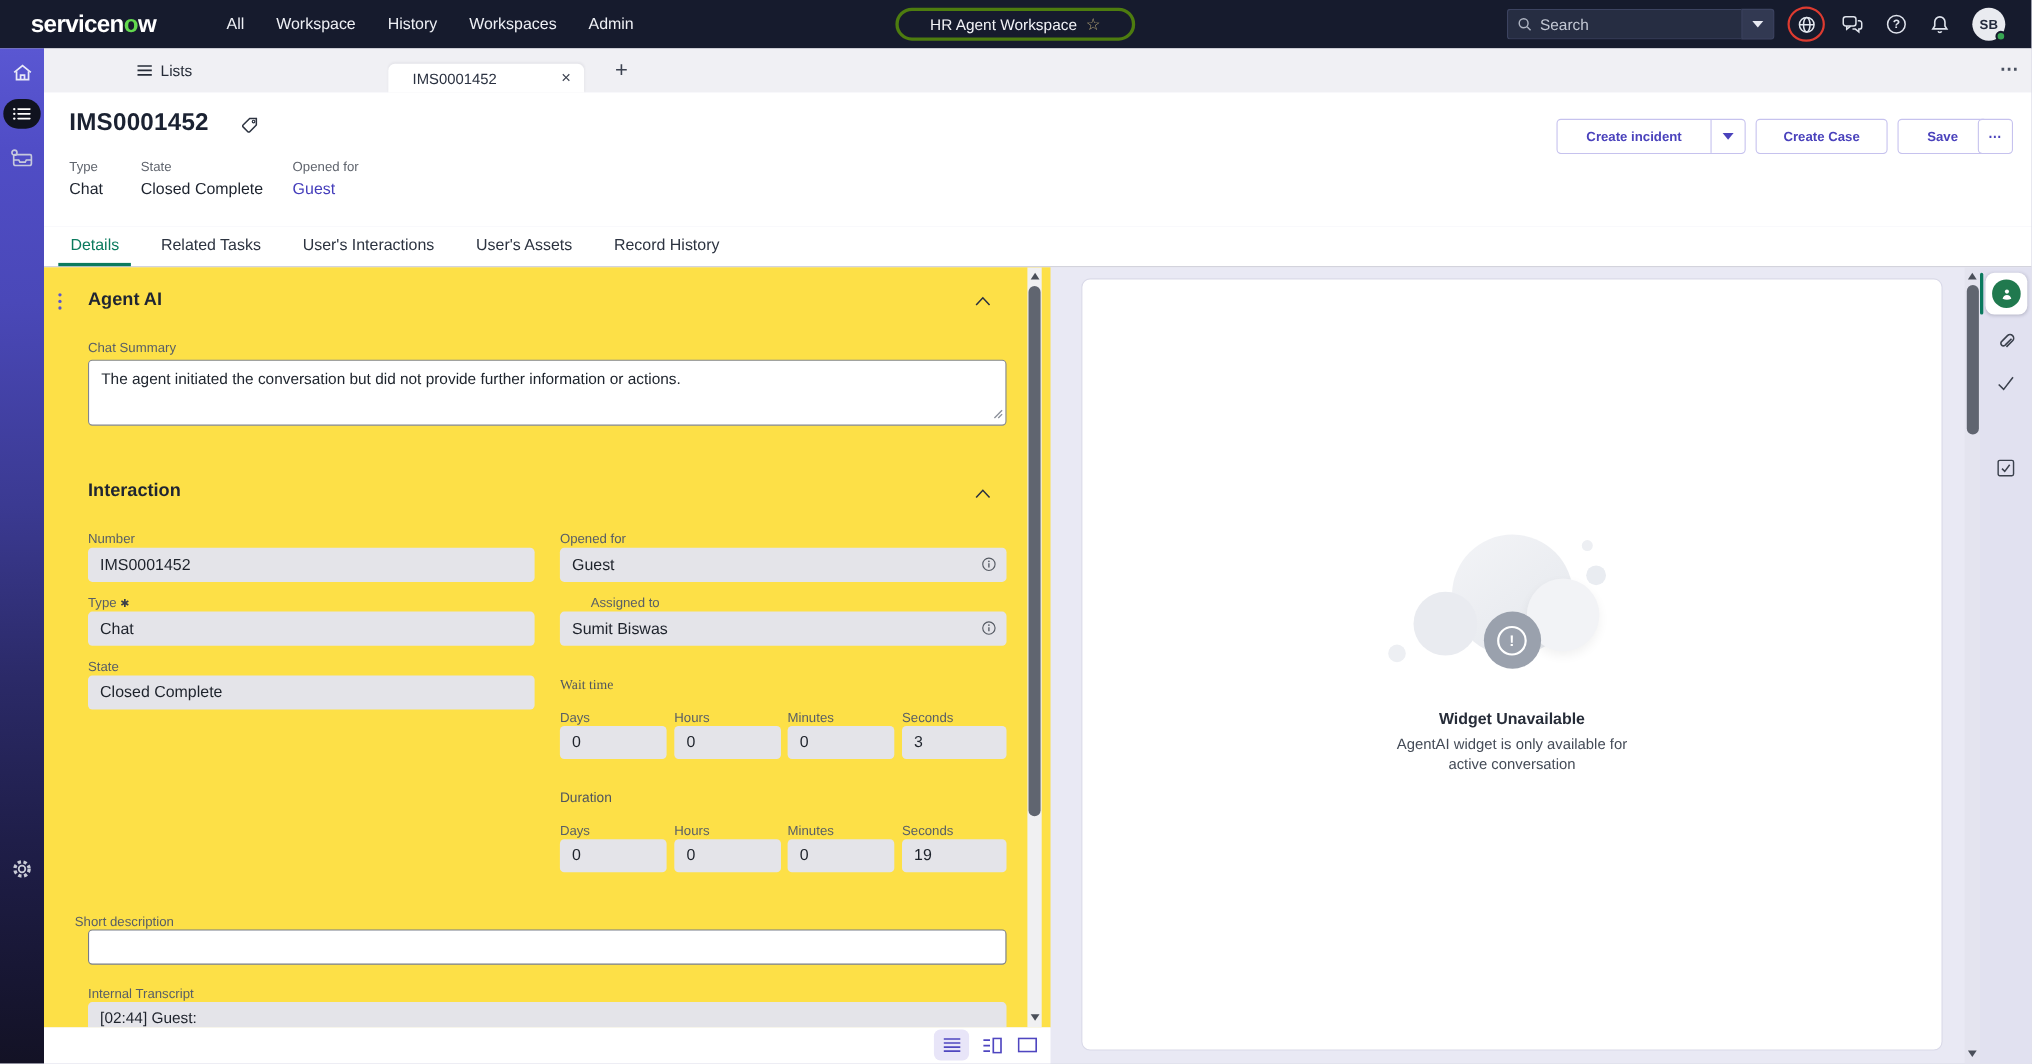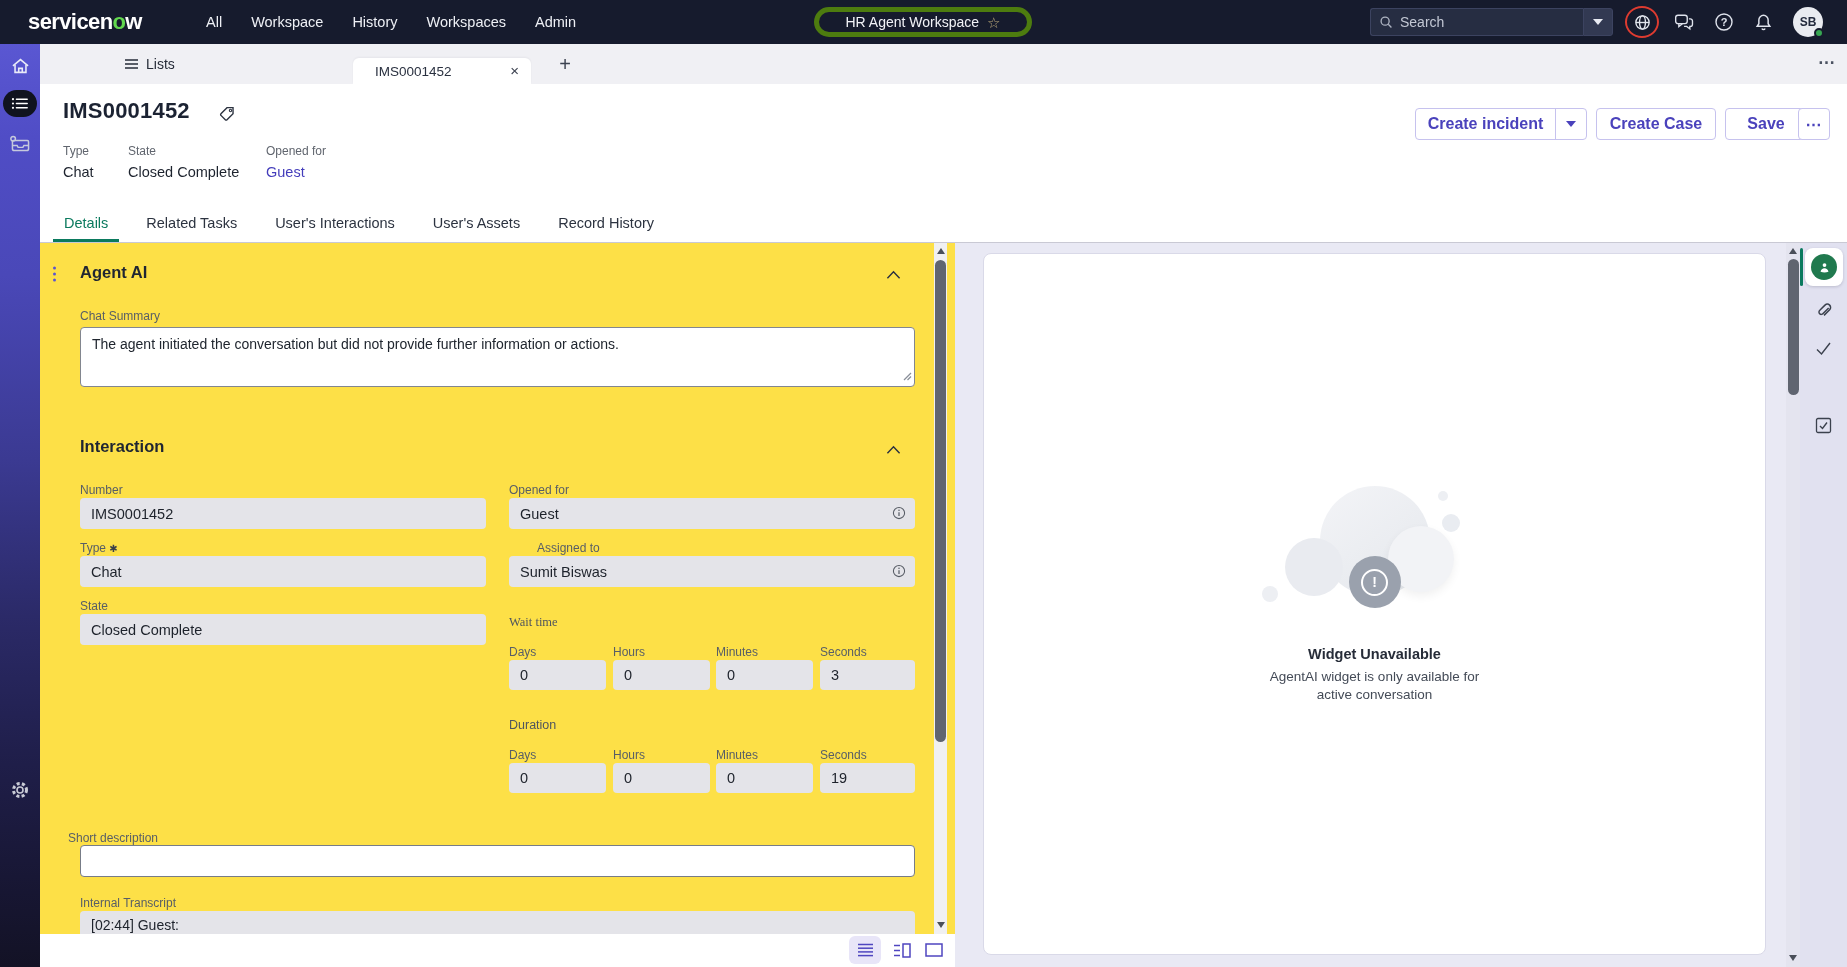--- a/index.html
+++ b/index.html
@@ -5,21 +5,21 @@
   * { margin:0; padding:0; box-sizing:border-box; font-family:"Liberation Sans", sans-serif; }
   html,body { background:#cfd0da; }
   #app { position:relative; width:1847px; height:967px; background:#e9e9f4; overflow:hidden; }
 
   
   #hdr { position:absolute; left:0; top:0; width:1847px; height:44px; background:#161b2d; }
   #logo { position:absolute; left:28px; top:9px; font-size:22px; font-weight:bold; color:#fff; letter-spacing:-0.6px; cursor:pointer; }
   #logo .green { color:#62d84e; }
   #hnav { position:absolute; left:206px; top:0; height:44px; display:flex; align-items:center; gap:29px; }
   #hnav .nav-item { color:#eef0f5; font-size:14.5px; cursor:pointer; white-space:nowrap; }
-  #pill { position:absolute; left:814px; top:7px; width:218px; height:30px; border:5px solid #4d7c0f; border-radius:15px; display:flex; align-items:center; justify-content:center; gap:8px; color:#f2f3f7; font-size:14px; cursor:pointer; }
+  #pill { position:absolute; left:814px; top:7px; width:218px; height:30px; border:3px solid #4d7c0f; border-radius:15px; display:flex; align-items:center; justify-content:center; gap:8px; color:#f2f3f7; font-size:14px; cursor:pointer; }
   #pill .star { color:#b9a878; font-size:15px; line-height:1; }
   #searchbox { position:absolute; left:1370px; top:8px; width:213px; height:28px; background:#262d42; border:1px solid #3c4360; border-right:none; border-radius:3px 0 0 3px; display:flex; align-items:center; padding:0 8px; gap:7px; }
   #searchbox input { background:transparent; border:none; outline:none; color:#d6dae4; font-size:14px; width:160px; }
   #searchbox input::placeholder { color:#c3c8d4; }
   #search-caret { position:absolute; left:1583px; top:8px; width:30px; height:28px; background:#323952; border:1px solid #3c4360; border-radius:0 3px 3px 0; display:flex; align-items:center; justify-content:center; cursor:pointer; }
   .caret-down { width:0; height:0; border-left:5px solid transparent; border-right:5px solid transparent; border-top:6px solid #e8eaf2; }
   .hicon { position:absolute; top:6px; width:32px; height:32px; display:flex; align-items:center; justify-content:center; cursor:pointer; }
   #globe-ring { border:2px solid #de3b30; border-radius:50%; }
   #avatar { position:absolute; left:1793px; top:7px; width:30px; height:30px; border-radius:50%; background:#e9ebf0; color:#232a3d; font-size:12px; font-weight:bold; display:flex; align-items:center; justify-content:center; cursor:pointer; }
   #avatar .status { position:absolute; right:-1px; bottom:-1px; width:10px; height:10px; border-radius:50%; background:#37a652; border:2px solid #161b2d; }
@@ -39,21 +39,21 @@
   #strip-more { position:absolute; left:1778px; top:8px; color:#4a5160; font-size:17px; font-weight:bold; cursor:pointer; letter-spacing:1px; }
 
   
   #rech { position:absolute; left:40px; top:84px; width:1807px; height:122px; background:#fff; }
   #rec-title { position:absolute; left:23px; top:14px; font-size:22px; font-weight:700; color:#1b2232; letter-spacing:.2px; }
   #tag-ic { position:absolute; left:178px; top:21px; cursor:pointer; }
   .meta-col { position:absolute; top:60px; }
   .meta-label { font-size:12px; color:#60656e; margin-bottom:6px; }
   .meta-value { font-size:14.5px; color:#1d232e; }
   .meta-link { color:#443dbb; cursor:pointer; }
-  .btn { position:absolute; top:24px; height:32px; background:#fff; border:1px solid #c6c2ee; border-radius:4px; color:#4a42bc; font-size:16px; font-weight:600; display:flex; align-items:center; justify-content:center; cursor:pointer; }
+  .btn { position:absolute; top:24px; height:32px; background:#fff; border:1px solid #c6c2ee; border-radius:4px; color:#4a42bc; font-size:12px; font-weight:600; display:flex; align-items:center; justify-content:center; cursor:pointer; }
   #btn-ci { left:1375px; width:172px; padding:0; }
   #btn-ci .main { flex:1; height:100%; display:flex; align-items:center; justify-content:center; border-right:1px solid #c6c2ee; }
   #btn-ci .drop { width:30px; height:100%; display:flex; align-items:center; justify-content:center; }
   #btn-ci .drop .caret { width:0; height:0; border-left:5px solid transparent; border-right:5px solid transparent; border-top:6px solid #4a42bc; }
   #btn-cc { left:1556px; width:120px; }
   #btn-save { left:1685px; width:82px; }
   #btn-more { left:1758px; width:32px; font-weight:bold; letter-spacing:1px; }
 
   
   #dtabs { position:absolute; left:40px; top:206px; width:1807px; height:37px; background:#fff; border-bottom:1px solid #c9c9d4; display:flex; align-items:stretch; padding-left:13px; }

